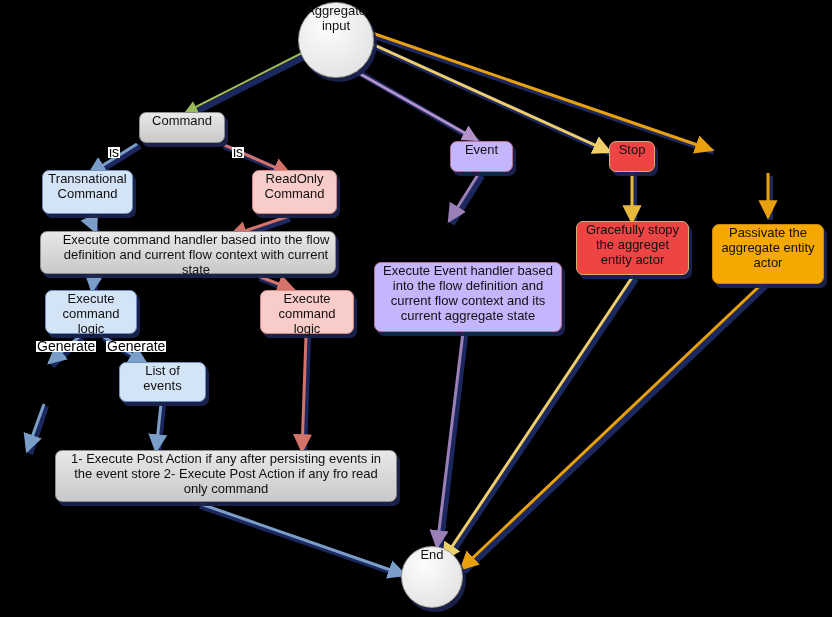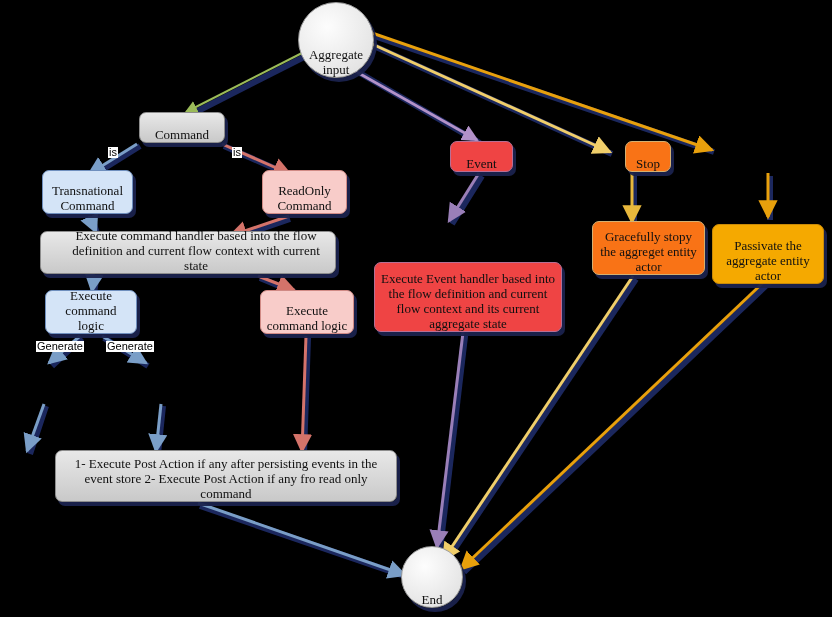--- a/index.html
+++ b/index.html
@@ -1,31 +1,31 @@
 <!DOCTYPE html>
 <html><head>
 <meta charset="utf-8">
 <style>
   html,body{margin:0;padding:0;background:#000;}
   body{width:832px;height:617px;overflow:hidden;font-family:"Liberation Sans",sans-serif;}
   #stage{position:relative;width:832px;height:617px;background:#000;}
   #edges{position:absolute;left:0;top:0;width:832px;height:617px;}
-  .node{position:absolute;box-sizing:border-box;display:flex;align-items:flex-end;justify-content:center;
+  .node{position:absolute;box-sizing:border-box;display:flex;align-items:flex-start;justify-content:center;
         text-align:center;color:#101010;font-size:13px;line-height:15px;
         border:1px solid #5a6a86;border-radius:7px;
-        box-shadow:3px 4px 0 0 rgba(26,34,77,0.95);font-family:Liberation Serif, serif;}
+        box-shadow:3px 4px 0 0 rgba(26,34,77,0.95);}
   .node.circle{border-radius:50%;box-shadow:3px 4px 0 0 rgba(26,34,77,0.95);}
   .node span{display:block;padding:0 5px;}
-  .elabel{position:absolute;background:#ffffff;color:#000;font-size:11px;line-height:11px;
+  .elabel{position:absolute;background:#ffffff;color:#000;font-size:14px;line-height:11px;
           padding:0 1px;border:0;white-space:nowrap;}
   .n-gray{background:linear-gradient(#e8e8e8,#c9c9c9);border-color:#8d8d8d;}
   .n-blue{background:#d4e4f7;border-color:#6f8fbe;}
   .n-red{background:#f8ccc9;border-color:#d08a85;}
-  .n-pink{background:#ef4444;border-color:#b76f95;}
-  .n-yellowlight{background:#f97316;border-color:#d4b071;margin-left:16px;}
+  .n-pink{background:#c4b5fd;border-color:#b76f95;}
+  .n-yellowlight{background:#ef4444;border-color:#d4b071;}
   .n-orange{background:#f5a900;border-color:#c98a08;}
   .n-white{background:radial-gradient(circle at 38% 32%,#fdfdfd,#dcdcdc);border-color:#9a9a9a;}
 </style>
 </head>
 <body>
 
 <div id="stage">
 
   <svg id="edges" viewBox="0 0 832 617">
     <defs>
@@ -129,21 +129,21 @@
   <div class="node n-yellowlight" style="left:609px;top:141px;width:46px;height:31px;">
       <span>Stop</span>
     </div>
 
 
   <div class="node n-blue" style="left:42px;top:170px;width:91px;height:44px;">
       <span>Transnational
 Command</span>
     </div>
 
-  <div class="node n-red" style="left:262px;top:170px;width:85px;height:44px;">
+  <div class="node n-red" style="left:252px;top:170px;width:85px;height:44px;">
       <span>ReadOnly
 Command</span>
     </div>
 
   <div class="node n-gray" style="left:40px;top:231px;width:296px;height:43px;padding-left:16px;">
       <span>Execute command  handler based into the flow definition and current flow context with current state</span>
     </div>
 
   <div class="node n-pink" style="left:374px;top:220px;width:188px;height:70px;margin-top:42px;">
       <span>Execute Event  handler based into the flow definition and current flow context and its current aggregate state</span>
@@ -161,20 +161,23 @@
       <span>Execute
 command logic</span>
     </div>
 
   <div class="node n-red" style="left:260px;top:290px;width:94px;height:44px;">
       <span>Execute
 command logic</span>
     </div>
 
 
+  <div class="node n-blue" style="left:119px;top:362px;width:87px;height:40px;">
+      <span>List of events</span>
+    </div>
 
   <div class="node n-gray" style="left:14px;top:450px;width:342px;height:52px;margin-left:41px;">
       <span>1- Execute Post Action if any after persisting events in the event store
 2- Execute Post Action if any fro read only command</span>
     </div>
 
   <div class="node circle n-white" style="left:401px;top:546px;width:62px;height:62px;">
       <span>End</span>
     </div>
 

